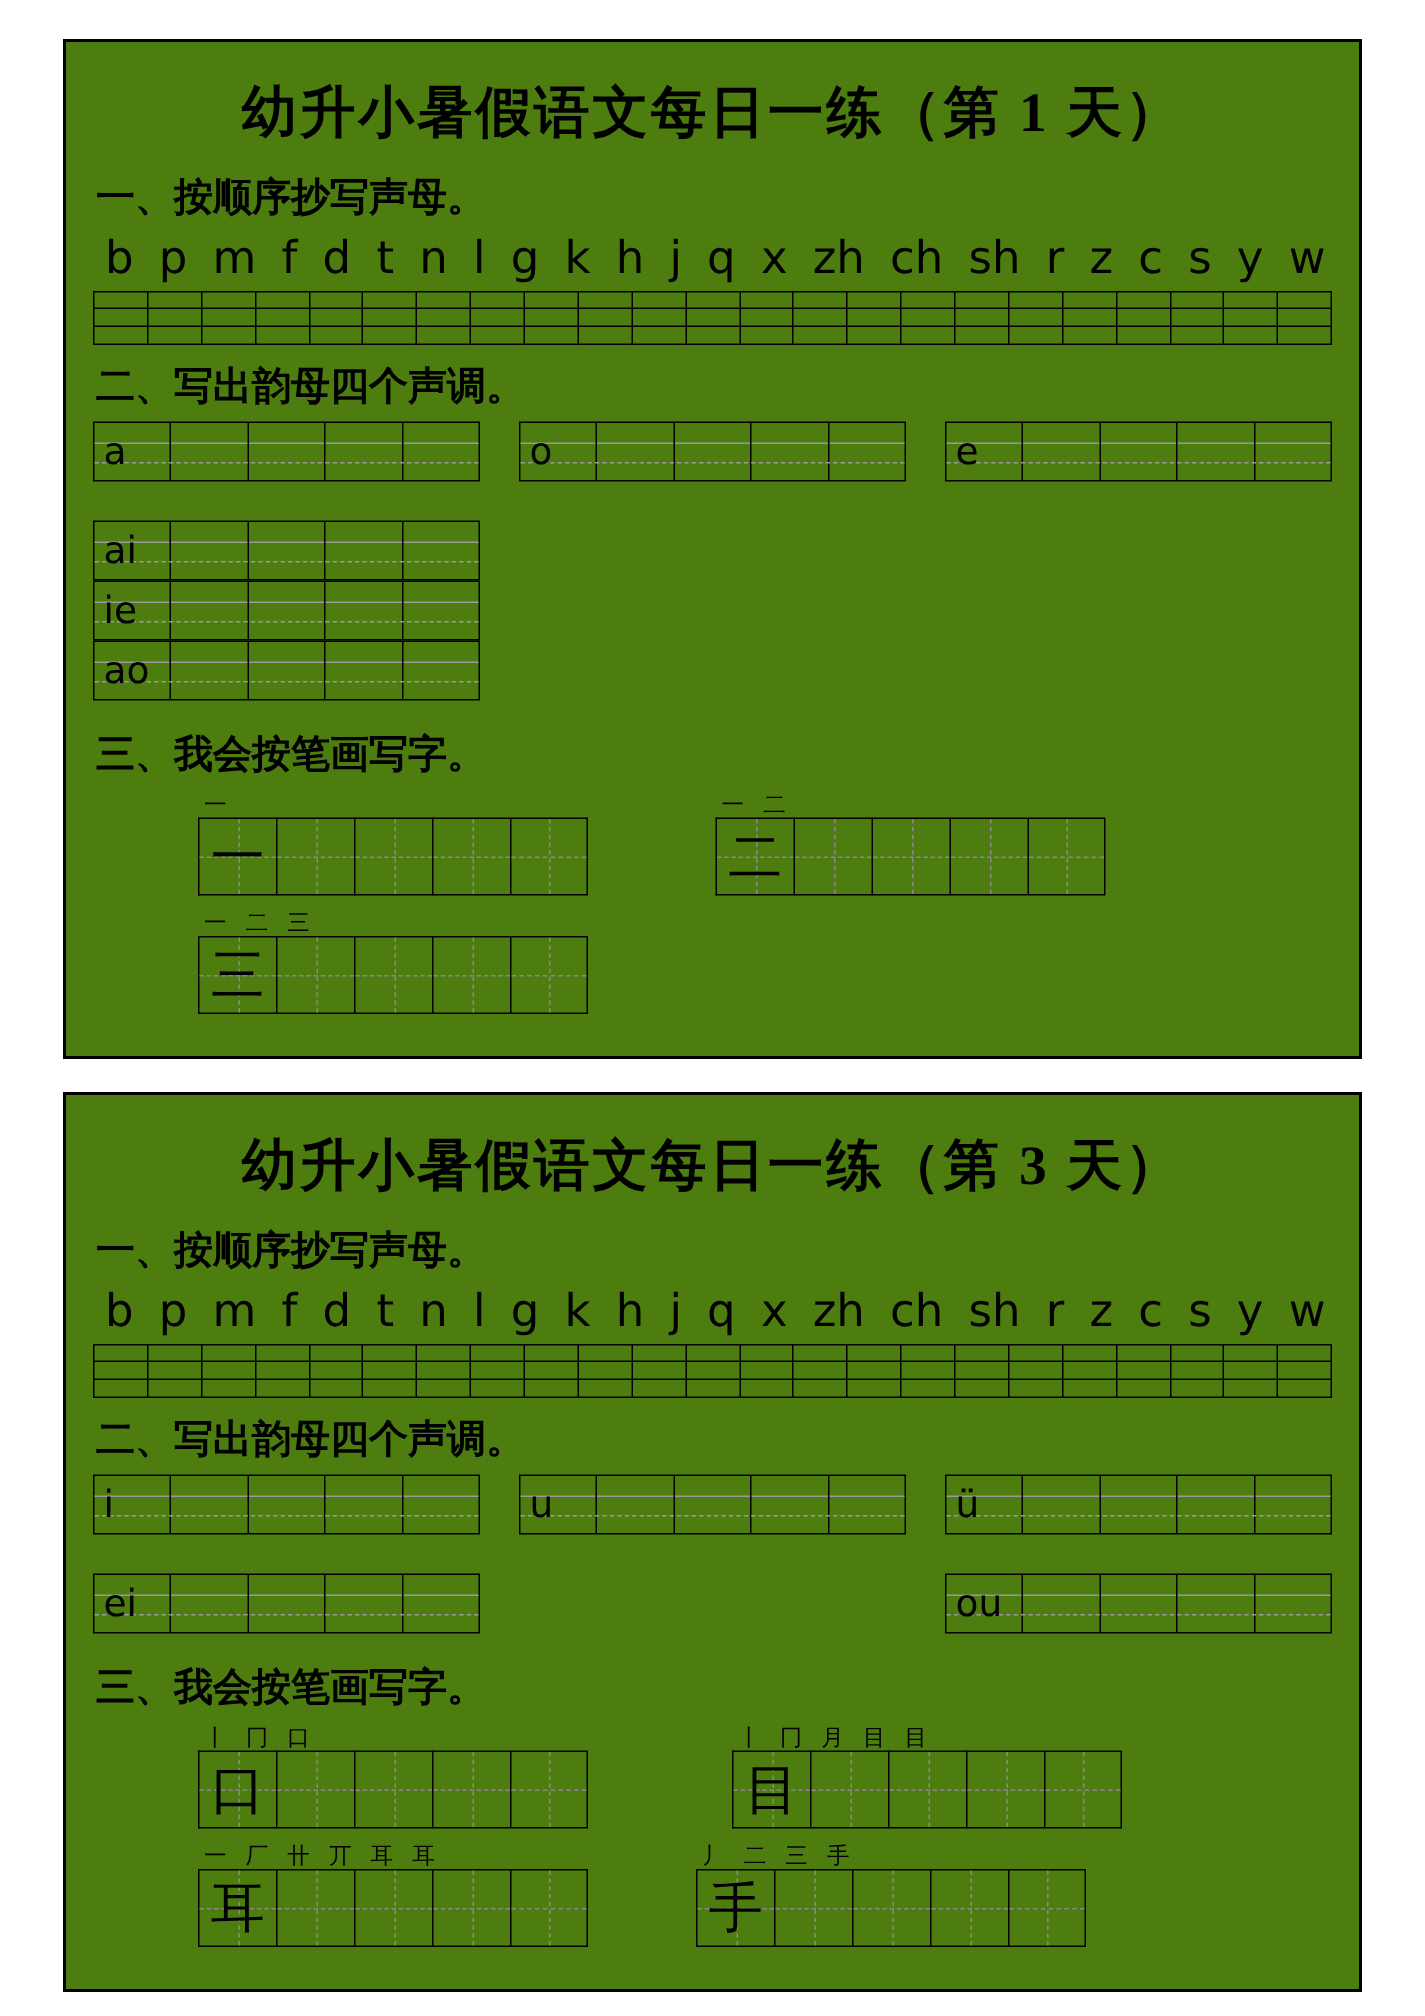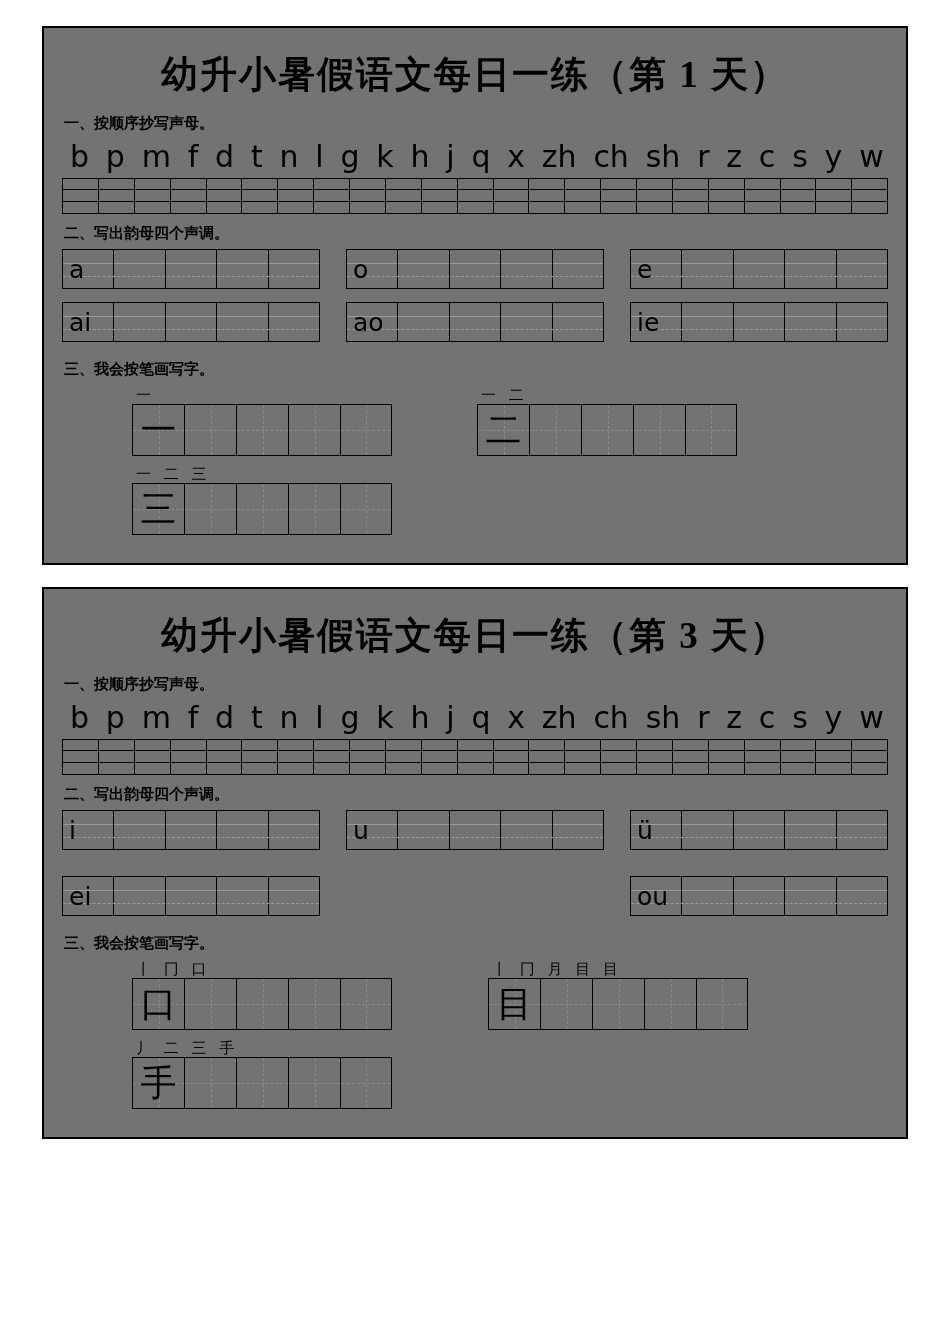--- a/index.html
+++ b/index.html
@@ -13,35 +13,35 @@
     width:950px;
     padding-top:26px;
     box-sizing:border-box;
   }
   .sheet{
     width:866px;
     margin:0 auto 22px auto;
     border:2px solid #000;
     box-sizing:border-box;
     padding:14px 18px 18px 18px;
-    background:#737373;
+    background:#4d7c0f;
   }
   .sheet-title{
     text-align:center;
     font-family:"Liberation Serif", serif;
     font-weight:bold;
     font-size:37px;
     letter-spacing:2px;
     margin:8px 0 14px 0;
     white-space:nowrap;
   }
   .section-head{
     font-family:"Liberation Serif", serif;
     font-weight:bold;
-    font-size:15px;
+    font-size:26px;
     margin:4px 0 6px 2px;
   }
 
   
   .initials{
     display:flex;
     justify-content:space-between;
     align-items:flex-end;
     font-family:"DejaVu Sans", sans-serif;
     font-size:30px;
@@ -300,39 +300,39 @@
       <div class="tone-group">
         <span class="tone-label">e</span>
         <div class="tone-cell"></div>
           <div class="tone-cell"></div>
           <div class="tone-cell"></div>
           <div class="tone-cell"></div>
           <div class="tone-cell"></div>
       </div>
     </div>
 
-    <div class="tone-row" style="margin-top:13px;">
+    <div class="tone-row" style="margin-top:26px;flex-direction:column;">
       <div class="tone-group">
         <span class="tone-label">ai</span>
         <div class="tone-cell"></div>
           <div class="tone-cell"></div>
           <div class="tone-cell"></div>
           <div class="tone-cell"></div>
           <div class="tone-cell"></div>
       </div>
       <div class="tone-group">
+        <span class="tone-label">ie</span>
+        <div class="tone-cell"></div>
+          <div class="tone-cell"></div>
+          <div class="tone-cell"></div>
+          <div class="tone-cell"></div>
+          <div class="tone-cell"></div>
+      </div>
+      <div class="tone-group">
         <span class="tone-label">ao</span>
-        <div class="tone-cell"></div>
-          <div class="tone-cell"></div>
-          <div class="tone-cell"></div>
-          <div class="tone-cell"></div>
-          <div class="tone-cell"></div>
-      </div>
-      <div class="tone-group">
-        <span class="tone-label">ie</span>
         <div class="tone-cell"></div>
           <div class="tone-cell"></div>
           <div class="tone-cell"></div>
           <div class="tone-cell"></div>
           <div class="tone-cell"></div>
       </div>
     </div>
 
     <div class="section-head" style="margin-top:18px;">三、我会按笔画写字。</div>
 
@@ -550,20 +550,30 @@
           <div class="tian-row">
             <div class="tian"><span>目</span></div>
             <div class="tian"></div>
             <div class="tian"></div>
             <div class="tian"></div>
             <div class="tian"></div>
           </div>
         </div>
       </div>
       <div class="char-line">
+        <div class="char-unit">
+          <div class="strokes">一 厂 卄 丌 耳 耳</div>
+          <div class="tian-row">
+            <div class="tian"><span>耳</span></div>
+            <div class="tian"></div>
+            <div class="tian"></div>
+            <div class="tian"></div>
+            <div class="tian"></div>
+          </div>
+        </div>
         <div class="char-unit" style="margin-right:16px;">
           <div class="strokes">丿 二 三 手</div>
           <div class="tian-row">
             <div class="tian"><span>手</span></div>
             <div class="tian"></div>
             <div class="tian"></div>
             <div class="tian"></div>
             <div class="tian"></div>
           </div>
         </div>

